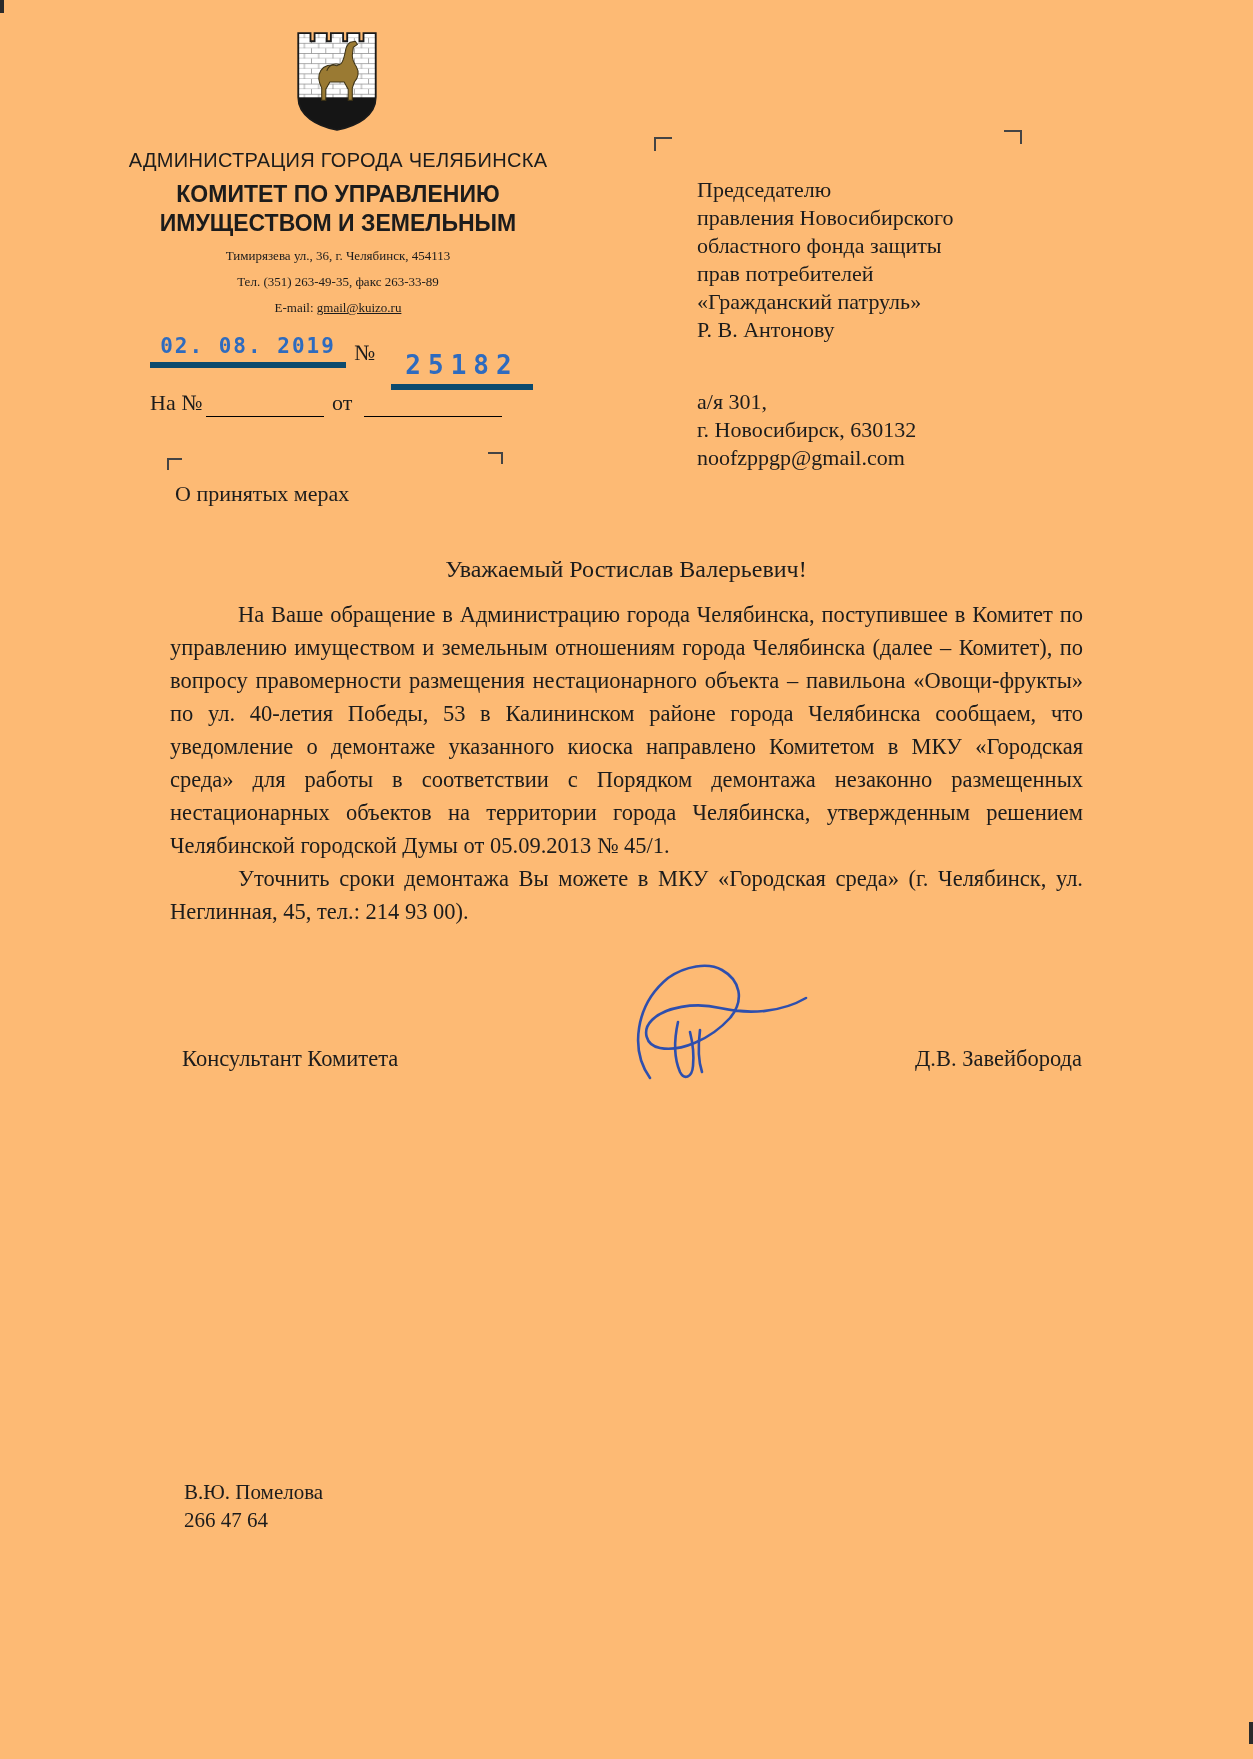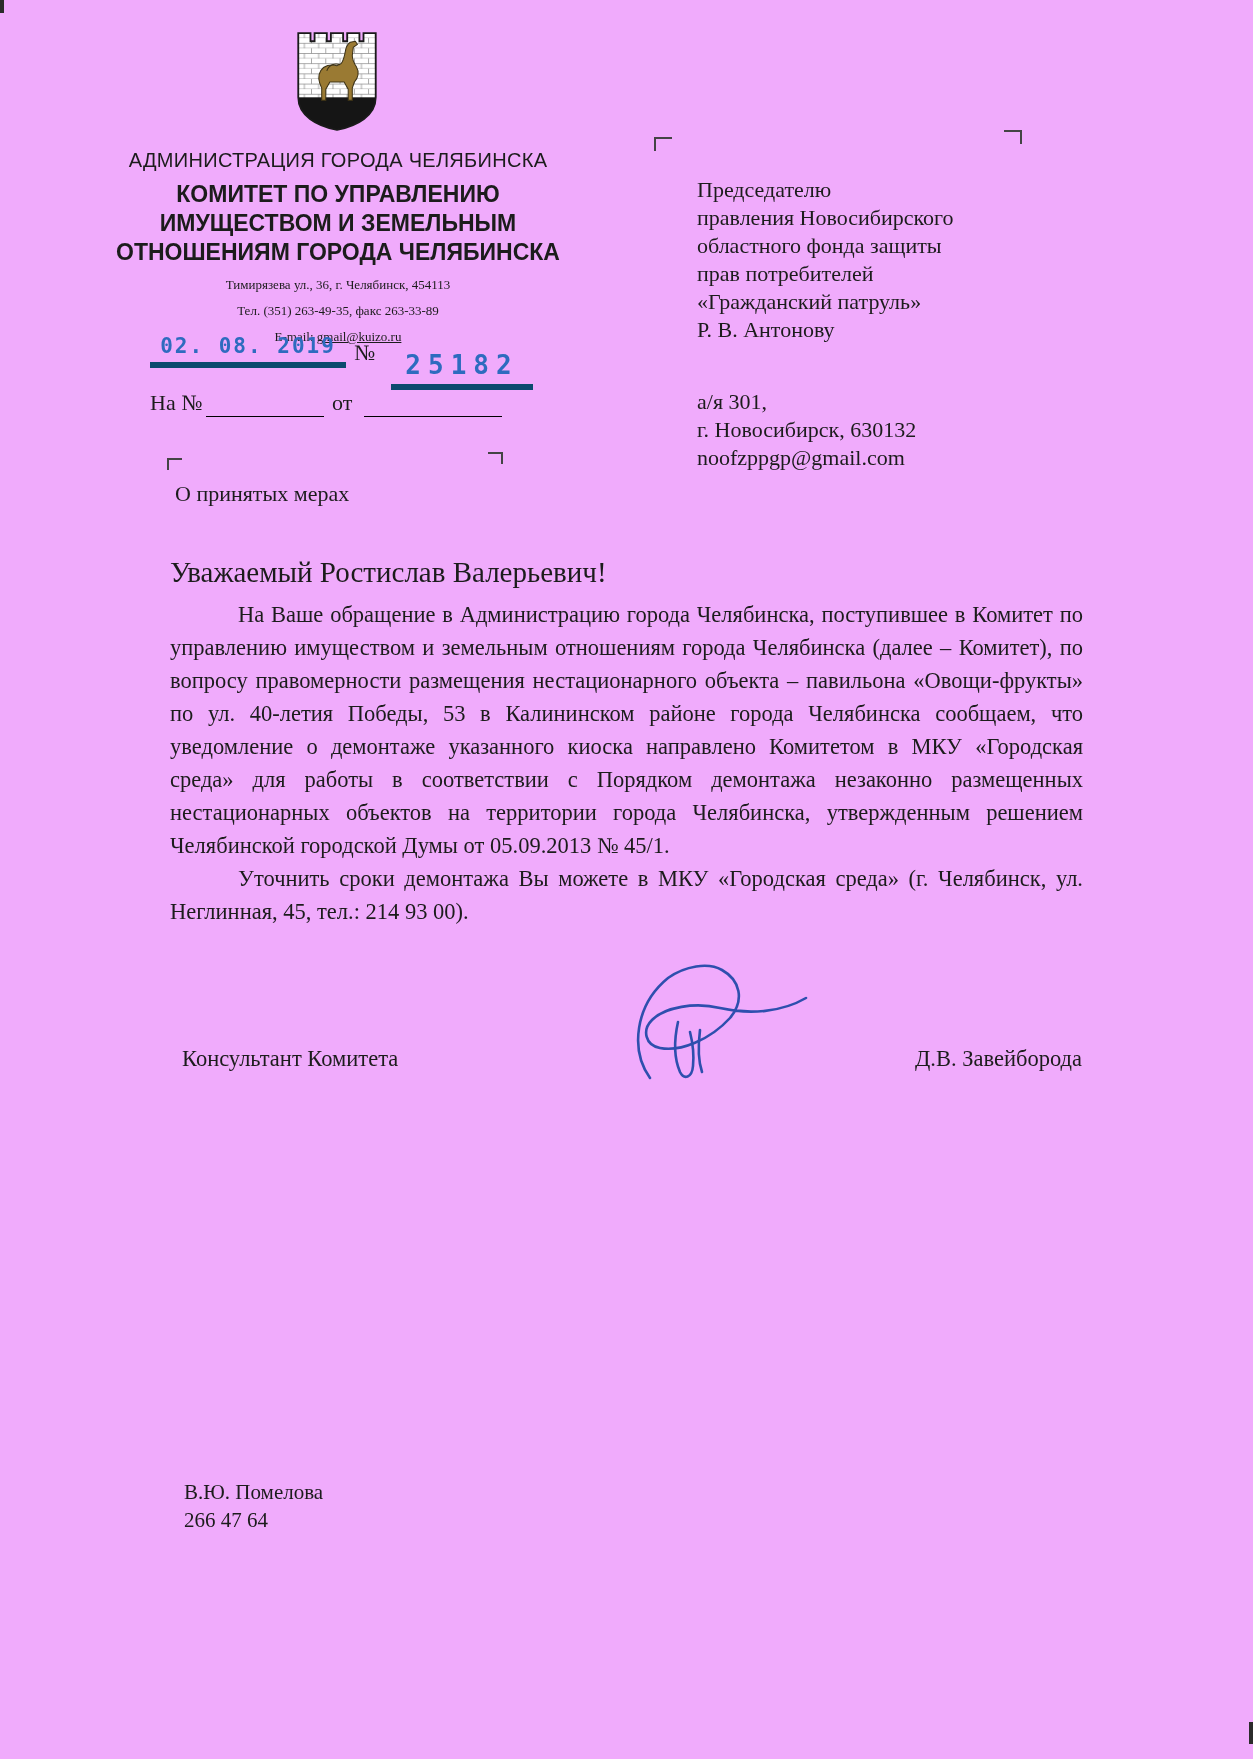--- a/index.html
+++ b/index.html
@@ -1,19 +1,19 @@
 <!DOCTYPE html>
 <html><head>
 <meta charset="utf-8">
 <style>
   html,body{margin:0;padding:0;background:#e8e8e8;}
   .page{
     position:relative;
     width:1253px;height:1759px;
-    background:#f0abfc;
+    background:#fdba74;
     margin:0 auto;
     overflow:hidden;
     font-family:"Liberation Serif", serif;
     color:#1c1c1c;
   }
   
   .artifact{position:absolute;background:#2b2b2b;}
   .a-top-left{left:0;top:0;width:4px;height:13px;}
   .a-bottom-right{right:0;top:1722px;width:4px;height:22px;}
 
@@ -69,21 +69,21 @@
   .m-sub-r{left:488px;top:452px;width:13px;height:10px;}
 
   
   .recipient{position:absolute;left:697px;top:176px;width:360px;font-size:22px;line-height:28px;}
   .addr-sub{margin-top:44px;}
 
   
   .subject{position:absolute;left:175px;top:481px;font-size:22px;}
 
   
-  .salutation{position:absolute;left:170px;top:556px;width:912px;text-align:left;font-size:29px;}
+  .salutation{position:absolute;left:170px;top:556px;width:912px;text-align:center;font-size:24px;}
   .body-text{position:absolute;left:170px;top:598px;width:913px;font-size:22.5px;line-height:33px;text-align:justify;}
   .body-text p{margin:0;text-indent:68px;}
 
   
   .signature{position:absolute;left:590px;top:960px;width:250px;height:125px;}
   .sig-row{
     position:absolute;left:170px;top:1046px;width:912px;
     display:flex;justify-content:space-between;align-items:baseline;
     font-size:22.5px;padding:0;
   }
@@ -119,21 +119,20 @@
       <path d="M36,42 C38,36 44,34 49,36" fill="none" stroke="#3c3216" stroke-width="1"></path>
       <path d="M8,5 L20,5 L20,13 L24,13 L24,5 L36,5 L36,13 L40,13 L40,5 L52,5 L52,13 L56,13 L56,5 L68,5 L68,13 L72,13 L72,5 L84,5 L84,68 C84,86 66,96 46,100 C26,96 8,86 8,68 Z" fill="none" stroke="#1a1a1a" stroke-width="1.8"></path>
     </svg>
   </div>
 
   <div class="org-block">
     <div class="org-line1">АДМИНИСТРАЦИЯ ГОРОДА ЧЕЛЯБИНСКА</div>
     <div class="org-bold">
       <div>КОМИТЕТ ПО УПРАВЛЕНИЮ</div>
       <div>ИМУЩЕСТВОМ И ЗЕМЕЛЬНЫМ</div>
-      <div>ОТНОШЕНИЯМ ГОРОДА ЧЕЛЯБИНСКА</div>
     </div>
     <div class="org-addr">Тимирязева ул., 36, г. Челябинск, 454113</div>
     <div class="org-addr">Тел. (351) 263-49-35, факс 263-33-89</div>
     <div class="org-addr">
       <span>E-mail: </span><a class="email" href="#">gmail@kuizo.ru</a>
     </div>
   </div>
 
   <div class="reg-row">
     <span class="stamp date-stamp">02. 08. 2019</span>

